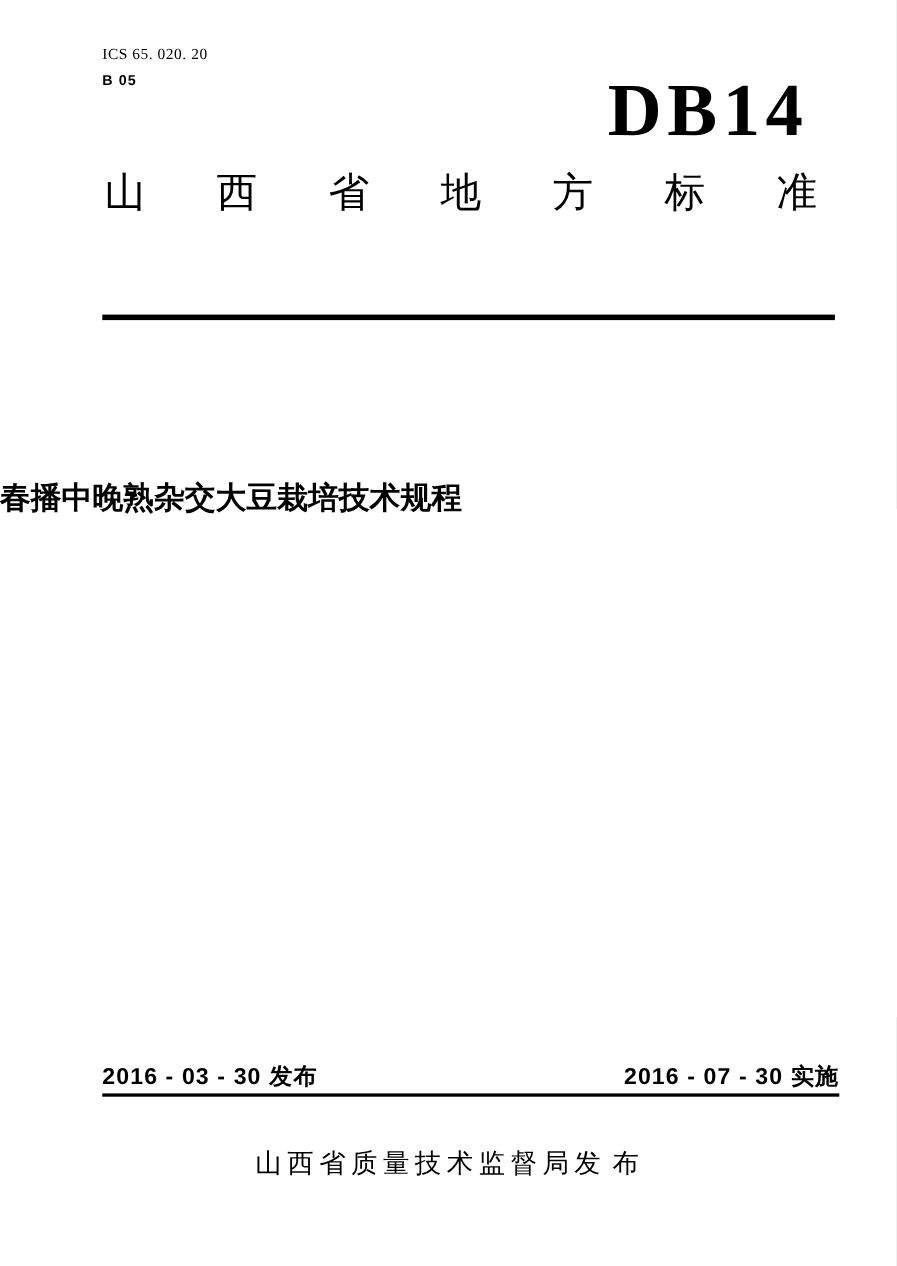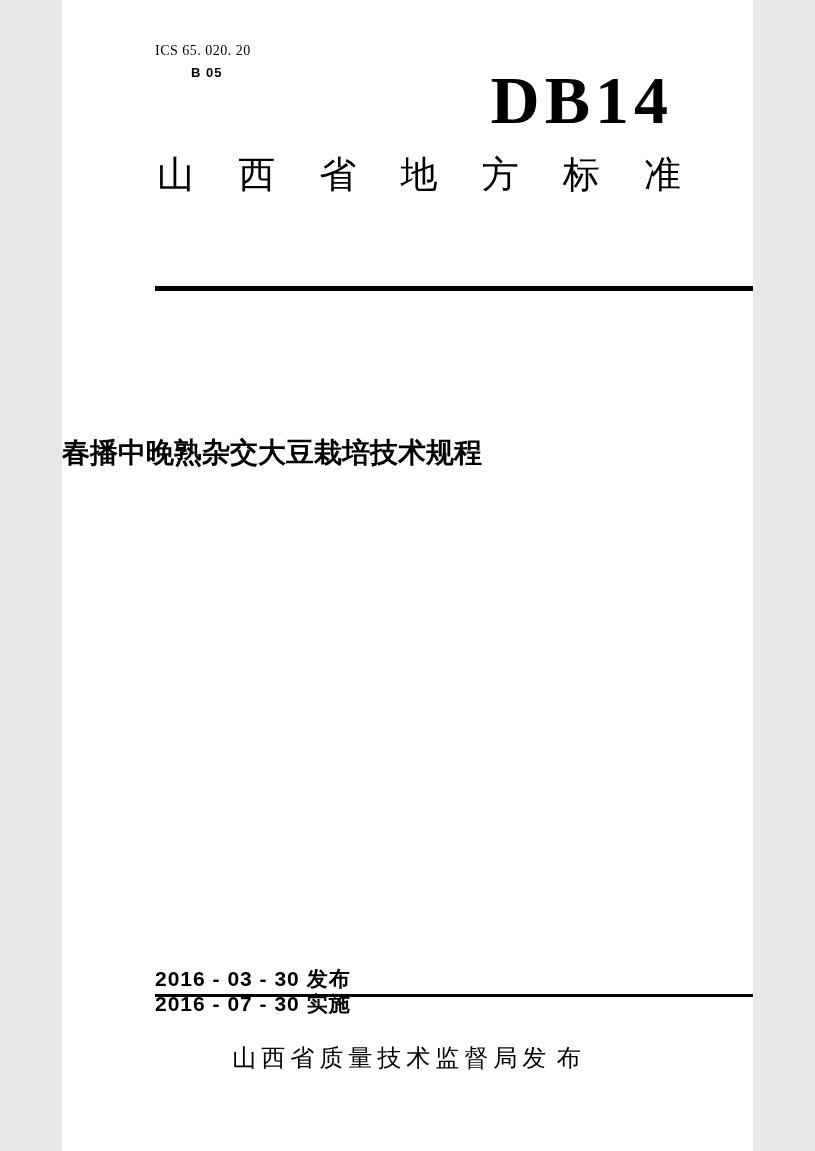--- a/index.html
+++ b/index.html
@@ -1,35 +1,35 @@
 <!DOCTYPE html>
 <html><head>
 <meta charset="utf-8">
 <style>
   html,body{margin:0;padding:0;background:#e8e8e8;}
   .page{
     position:relative;
-    width:691px;height:1151px;
+    width:815px;height:1151px;
     margin:0 auto;
     background:#ffffff;
     color:#000;
     font-family:"Liberation Sans",sans-serif;
     overflow:hidden;
   }
   .ics-block{
     position:absolute;left:93px;top:40px;
     font-size:14px;line-height:22px;
   }
   .ics-line1{
     font-family:"Liberation Serif",serif;
     font-size:14px;letter-spacing:0.5px;
   }
   .ics-line2{
     font-family:"Liberation Sans",sans-serif;
-    font-size:13px;font-weight:600;letter-spacing:1px;margin-left:36px;
+    font-size:13px;font-weight:600;letter-spacing:1px;
   }
   .db-logo{
     position:absolute;top:66px;right:80px;
     font-family:"Liberation Serif",serif;
     font-weight:bold;
     font-size:68px;line-height:1;
     letter-spacing:5px;
   }
   .std-name{
     position:absolute;left:95px;right:72px;top:154px;
@@ -45,21 +45,21 @@
     position:absolute;left:93px;top:286px;
     width:666px;height:5px;background:#000;
   }
   .doc-title{
     position:absolute;left:0;right:0;top:436px;
     font-size:28px;font-weight:bold;line-height:1.2;
   }
   .date-row{
     position:absolute;left:93px;right:52px;top:966px;
     display:flex;justify-content:space-between;
-    font-size:21px;font-weight:600;line-height:1.2;flex-direction:column;
+    font-size:21px;font-weight:600;line-height:1.2;
   }
   .date-group{display:flex;align-items:baseline;}
   .date-group .date{letter-spacing:1px;}
   .date-group .label{margin-left:7px;letter-spacing:1px;}
   .rule-bottom{
     position:absolute;left:93px;top:994px;
     width:670px;height:3px;background:#000;
   }
   .publisher-row{
     position:absolute;left:0;right:0;top:1044px;

